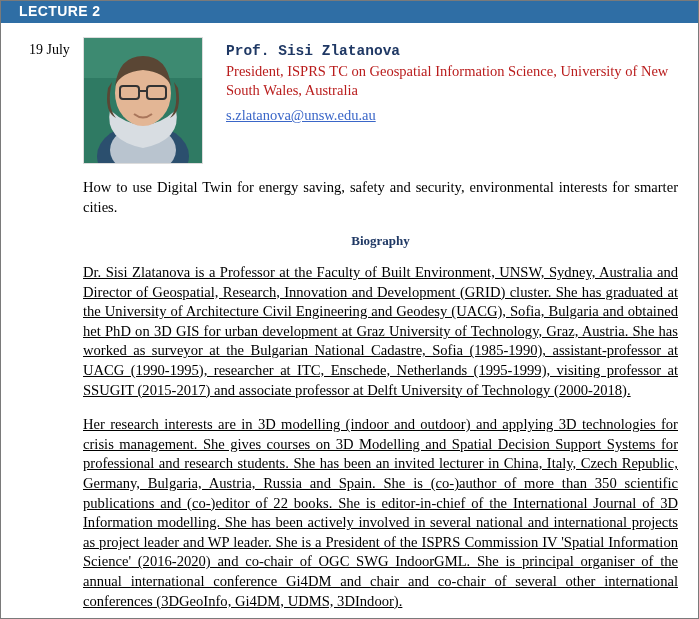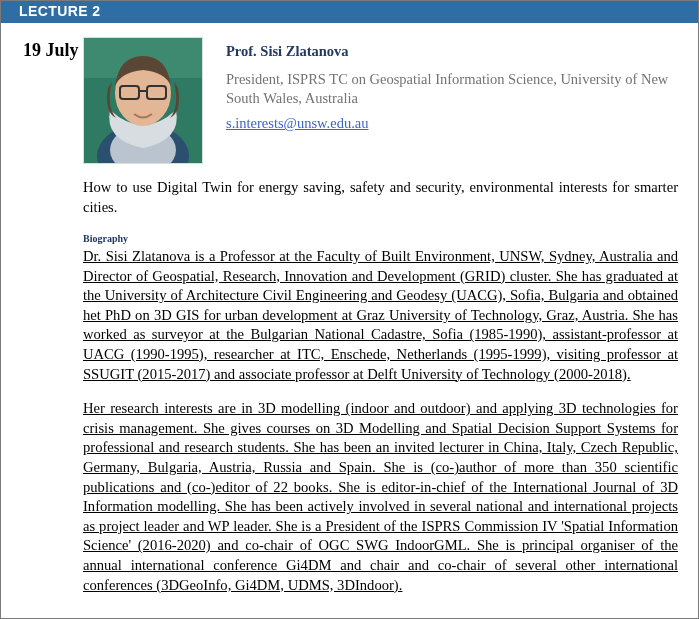--- a/index.html
+++ b/index.html
@@ -41,26 +41,25 @@
     letter-spacing: 0.4px;
   }
   .content {
     position: absolute;
     left: 0;
     top: 22px;
     width: 697px;
   }
   .timecol {
     position: absolute;
-    left: 22px;
+    left: 28px;
     top: 18px;
     width: 62px;
-    font-size: 18px;
+    font-size: 14px;
     line-height: 18px;
-    font-weight: bold;
   }
   .timecol .date {
     display: block;
     margin-bottom: 36px;
   }
   .timecol .time {
     display: block;
     word-break: break-all;
   }
   .photo {
@@ -75,29 +74,29 @@
   }
   .photo svg { display: block; }
 
   .speaker-block {
     position: absolute;
     left: 225px;
     top: 20px;
     width: 450px;
   }
   .speaker-name {
-    font-family: Liberation Serif, serif;
+    font-family: Liberation Mono, monospace;
     font-weight: bold;
     font-size: 14.5px;
     color: #1f3864;
-    margin-bottom: 10px;
+    margin-bottom: 3px;
   }
   .speaker-role {
     font-size: 14.5px;
-    color: #737373;
+    color: #b91c1c;
     line-height: 19px;
     margin-bottom: 6px;
   }
   .speaker-email {
     font-size: 14.5px;
     color: #3a66c8;
     text-decoration: underline;
     cursor: pointer;
   }
 
@@ -114,23 +113,24 @@
     margin-bottom: 14px;
   }
   .abstract {
     font-size: 14.6px;
     line-height: 19.5px;
     text-align: justify;
     margin-bottom: 16px;
   }
   .bio-heading {
     font-weight: bold;
-    font-size: 10px;
+    font-size: 13px;
     color: #1f3864;
-    margin-bottom: 3px;
+    margin-bottom: 14px;
+    text-align: center;
   }
   .bio-para {
     font-size: 14.6px;
     line-height: 19.6px;
     text-align: justify;
     margin-bottom: 15px;
     text-decoration: underline;
   }
 </style>
 </head>
@@ -162,21 +162,21 @@
         <rect x="36" y="48" width="19" height="13" rx="3" fill="none" stroke="#333333" stroke-width="2"></rect>
         <rect x="63" y="48" width="19" height="13" rx="3" fill="none" stroke="#333333" stroke-width="2"></rect>
         <line x1="55" y1="53" x2="63" y2="53" stroke="#333333" stroke-width="2"></line>
         <path d="M50 76 q9 7 18 0" fill="none" stroke="#a9765b" stroke-width="2"></path>
       </svg>
     </div>
 
     <div class="speaker-block">
       <div class="speaker-name">Prof. Sisi Zlatanova</div>
       <div class="speaker-role">President, ISPRS TC on Geospatial Information Science, University of New South Wales, Australia</div>
-      <a class="speaker-email" href="#">s.interests@unsw.edu.au</a>
+      <a class="speaker-email" href="#">s.zlatanova@unsw.edu.au</a>
     </div>
 
     <div class="body-col">
       <div class="abstract">How to use Digital Twin for energy saving, safety and security, environmental interests for smarter cities.</div>
       <div class="bio-heading">Biography</div>
       <div class="bio-para">Dr. Sisi Zlatanova is a Professor at the Faculty of Built Environment, UNSW, Sydney, Australia and Director of Geospatial, Research, Innovation and Development (GRID) cluster. She has graduated at the University of Architecture Civil Engineering and Geodesy (UACG), Sofia, Bulgaria and obtained het PhD on 3D GIS for urban development at Graz University of Technology, Graz, Austria. She has worked as surveyor at the Bulgarian National Cadastre, Sofia (1985-1990), assistant-professor at UACG (1990-1995), researcher at ITC, Enschede, Netherlands (1995-1999), visiting professor at SSUGIT (2015-2017) and associate professor at Delft University of Technology (2000-2018).</div>
       <div class="bio-para">Her research interests are in 3D modelling (indoor and outdoor) and applying 3D technologies for crisis management. She gives courses on 3D Modelling and Spatial Decision Support Systems for professional and research students.    She has been an invited lecturer in China, Italy, Czech Republic, Germany, Bulgaria, Austria, Russia and Spain. She is (co-)author of more than 350 scientific publications and (co-)editor of 22 books. She is editor-in-chief of the International Journal of 3D Information modelling. She has been actively involved in several national and international projects as project leader and WP leader. She is a President of the ISPRS Commission IV 'Spatial Information Science' (2016-2020) and co-chair of OGC SWG IndoorGML. She is principal organiser of the annual international conference Gi4DM and chair and co-chair of several other international conferences (3DGeoInfo, Gi4DM, UDMS, 3DIndoor).</div>
     </div>
 
   </div>

